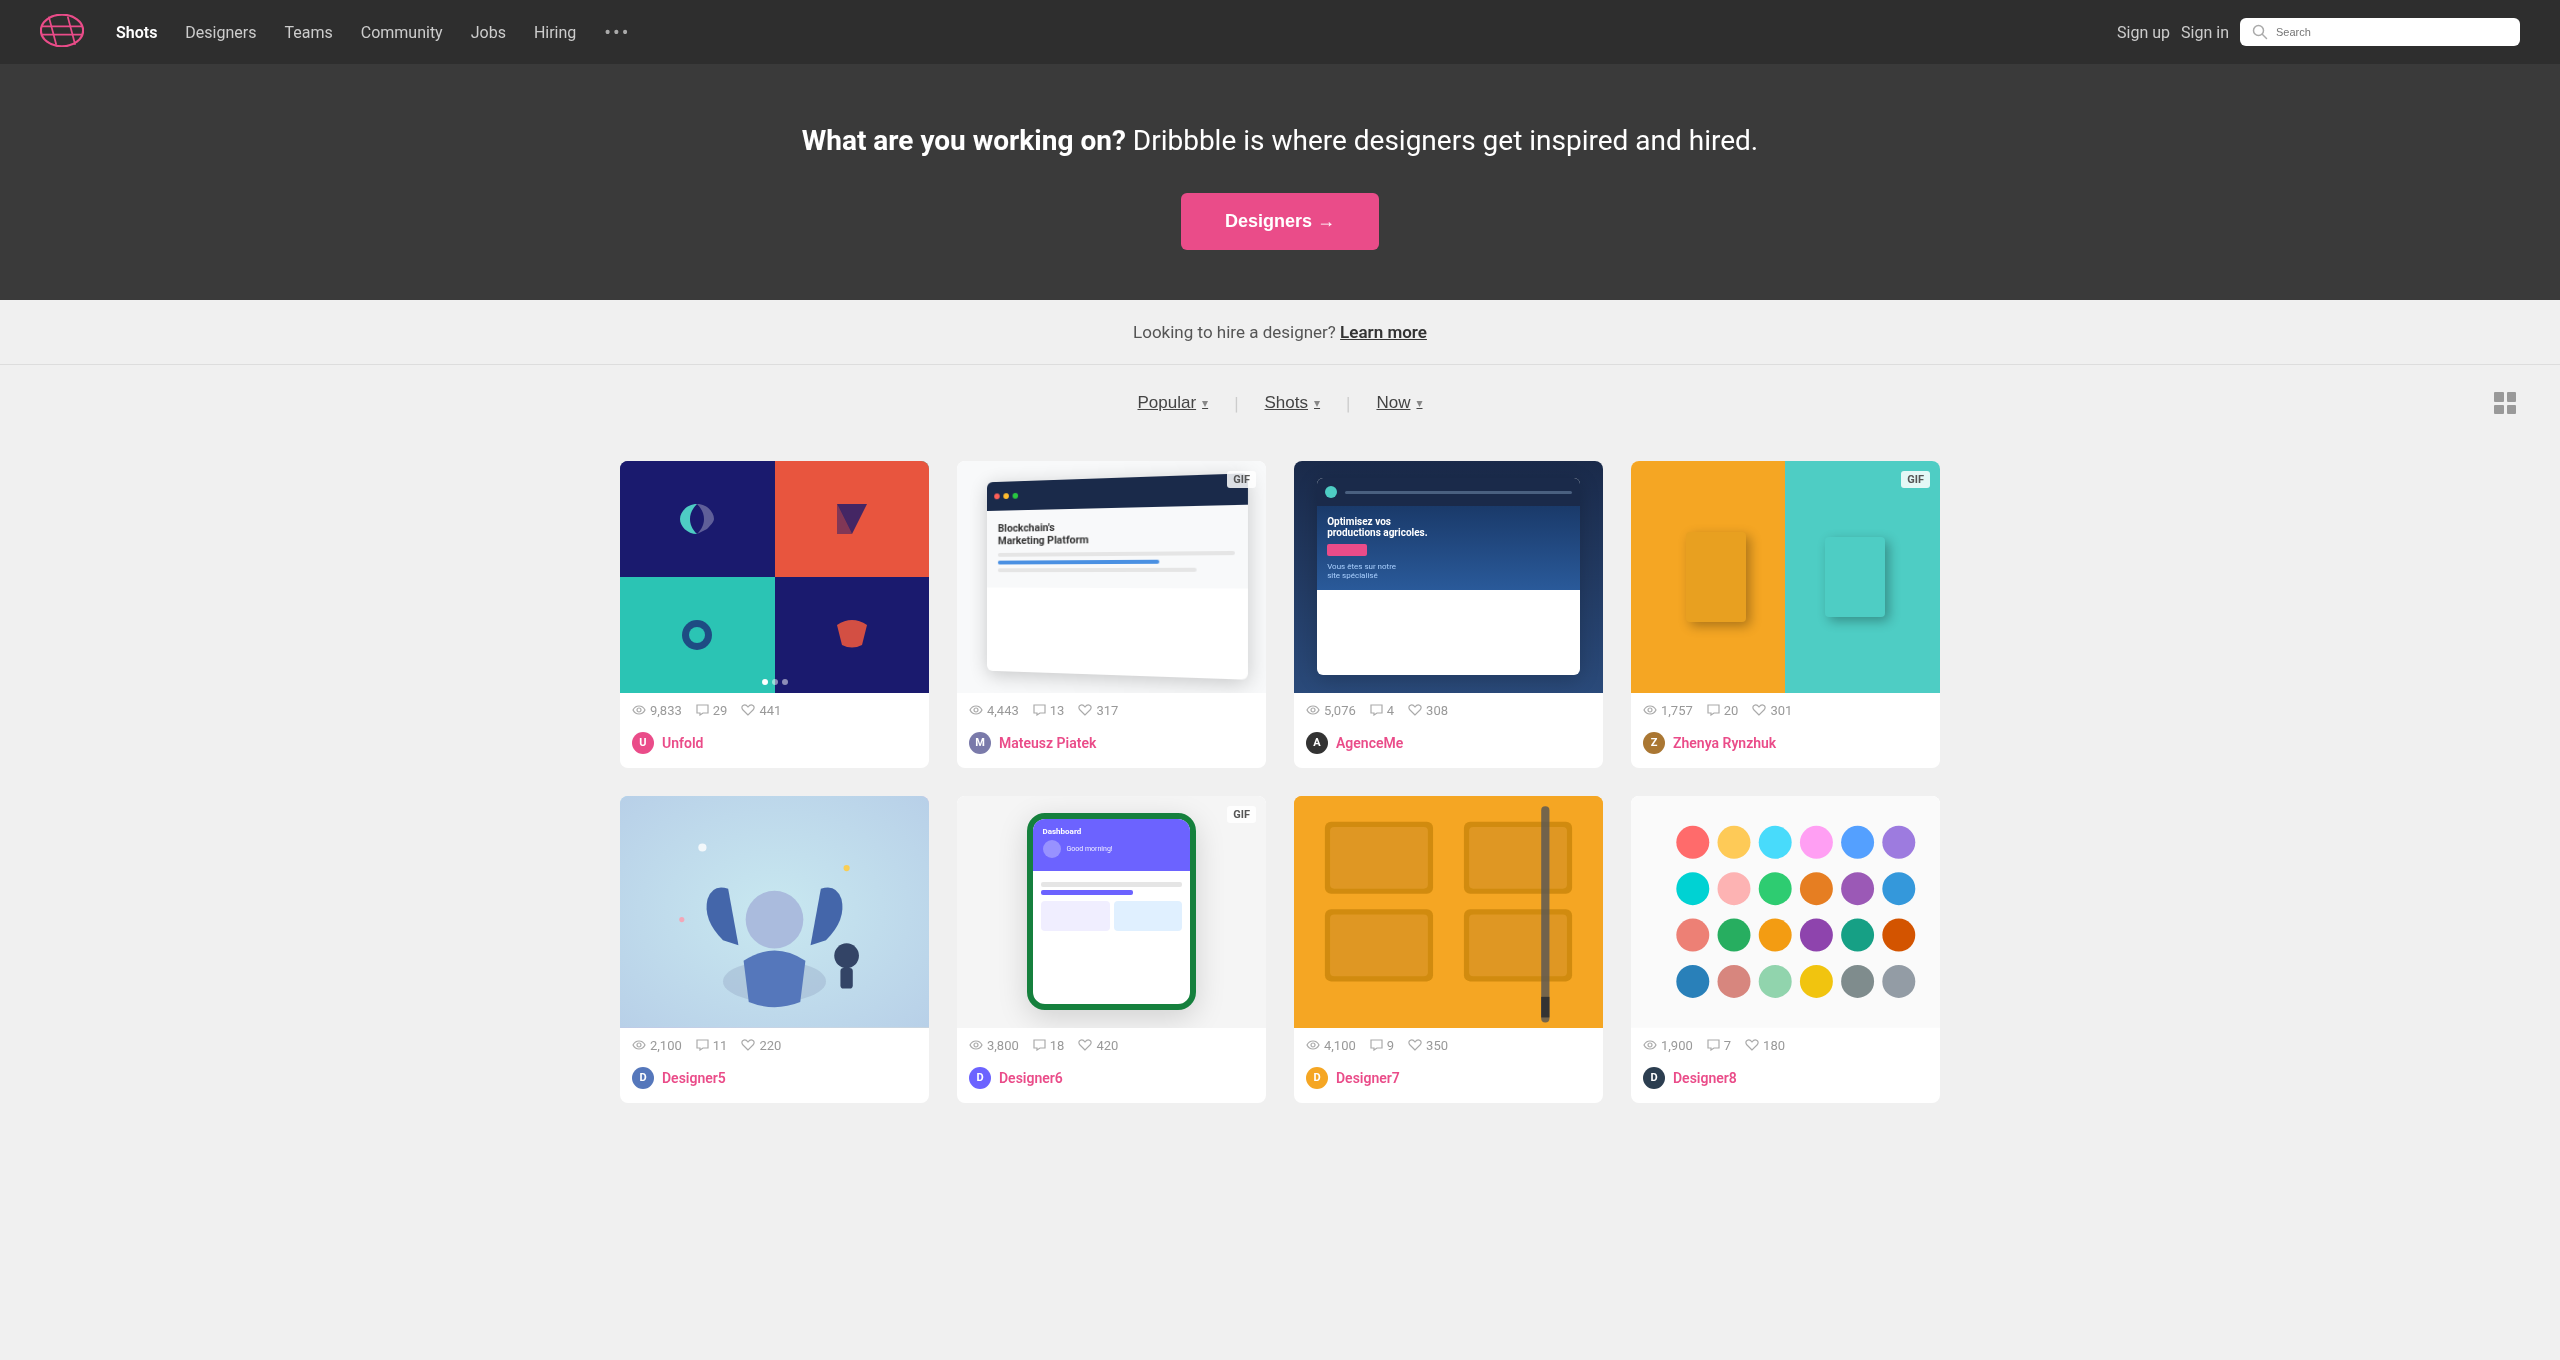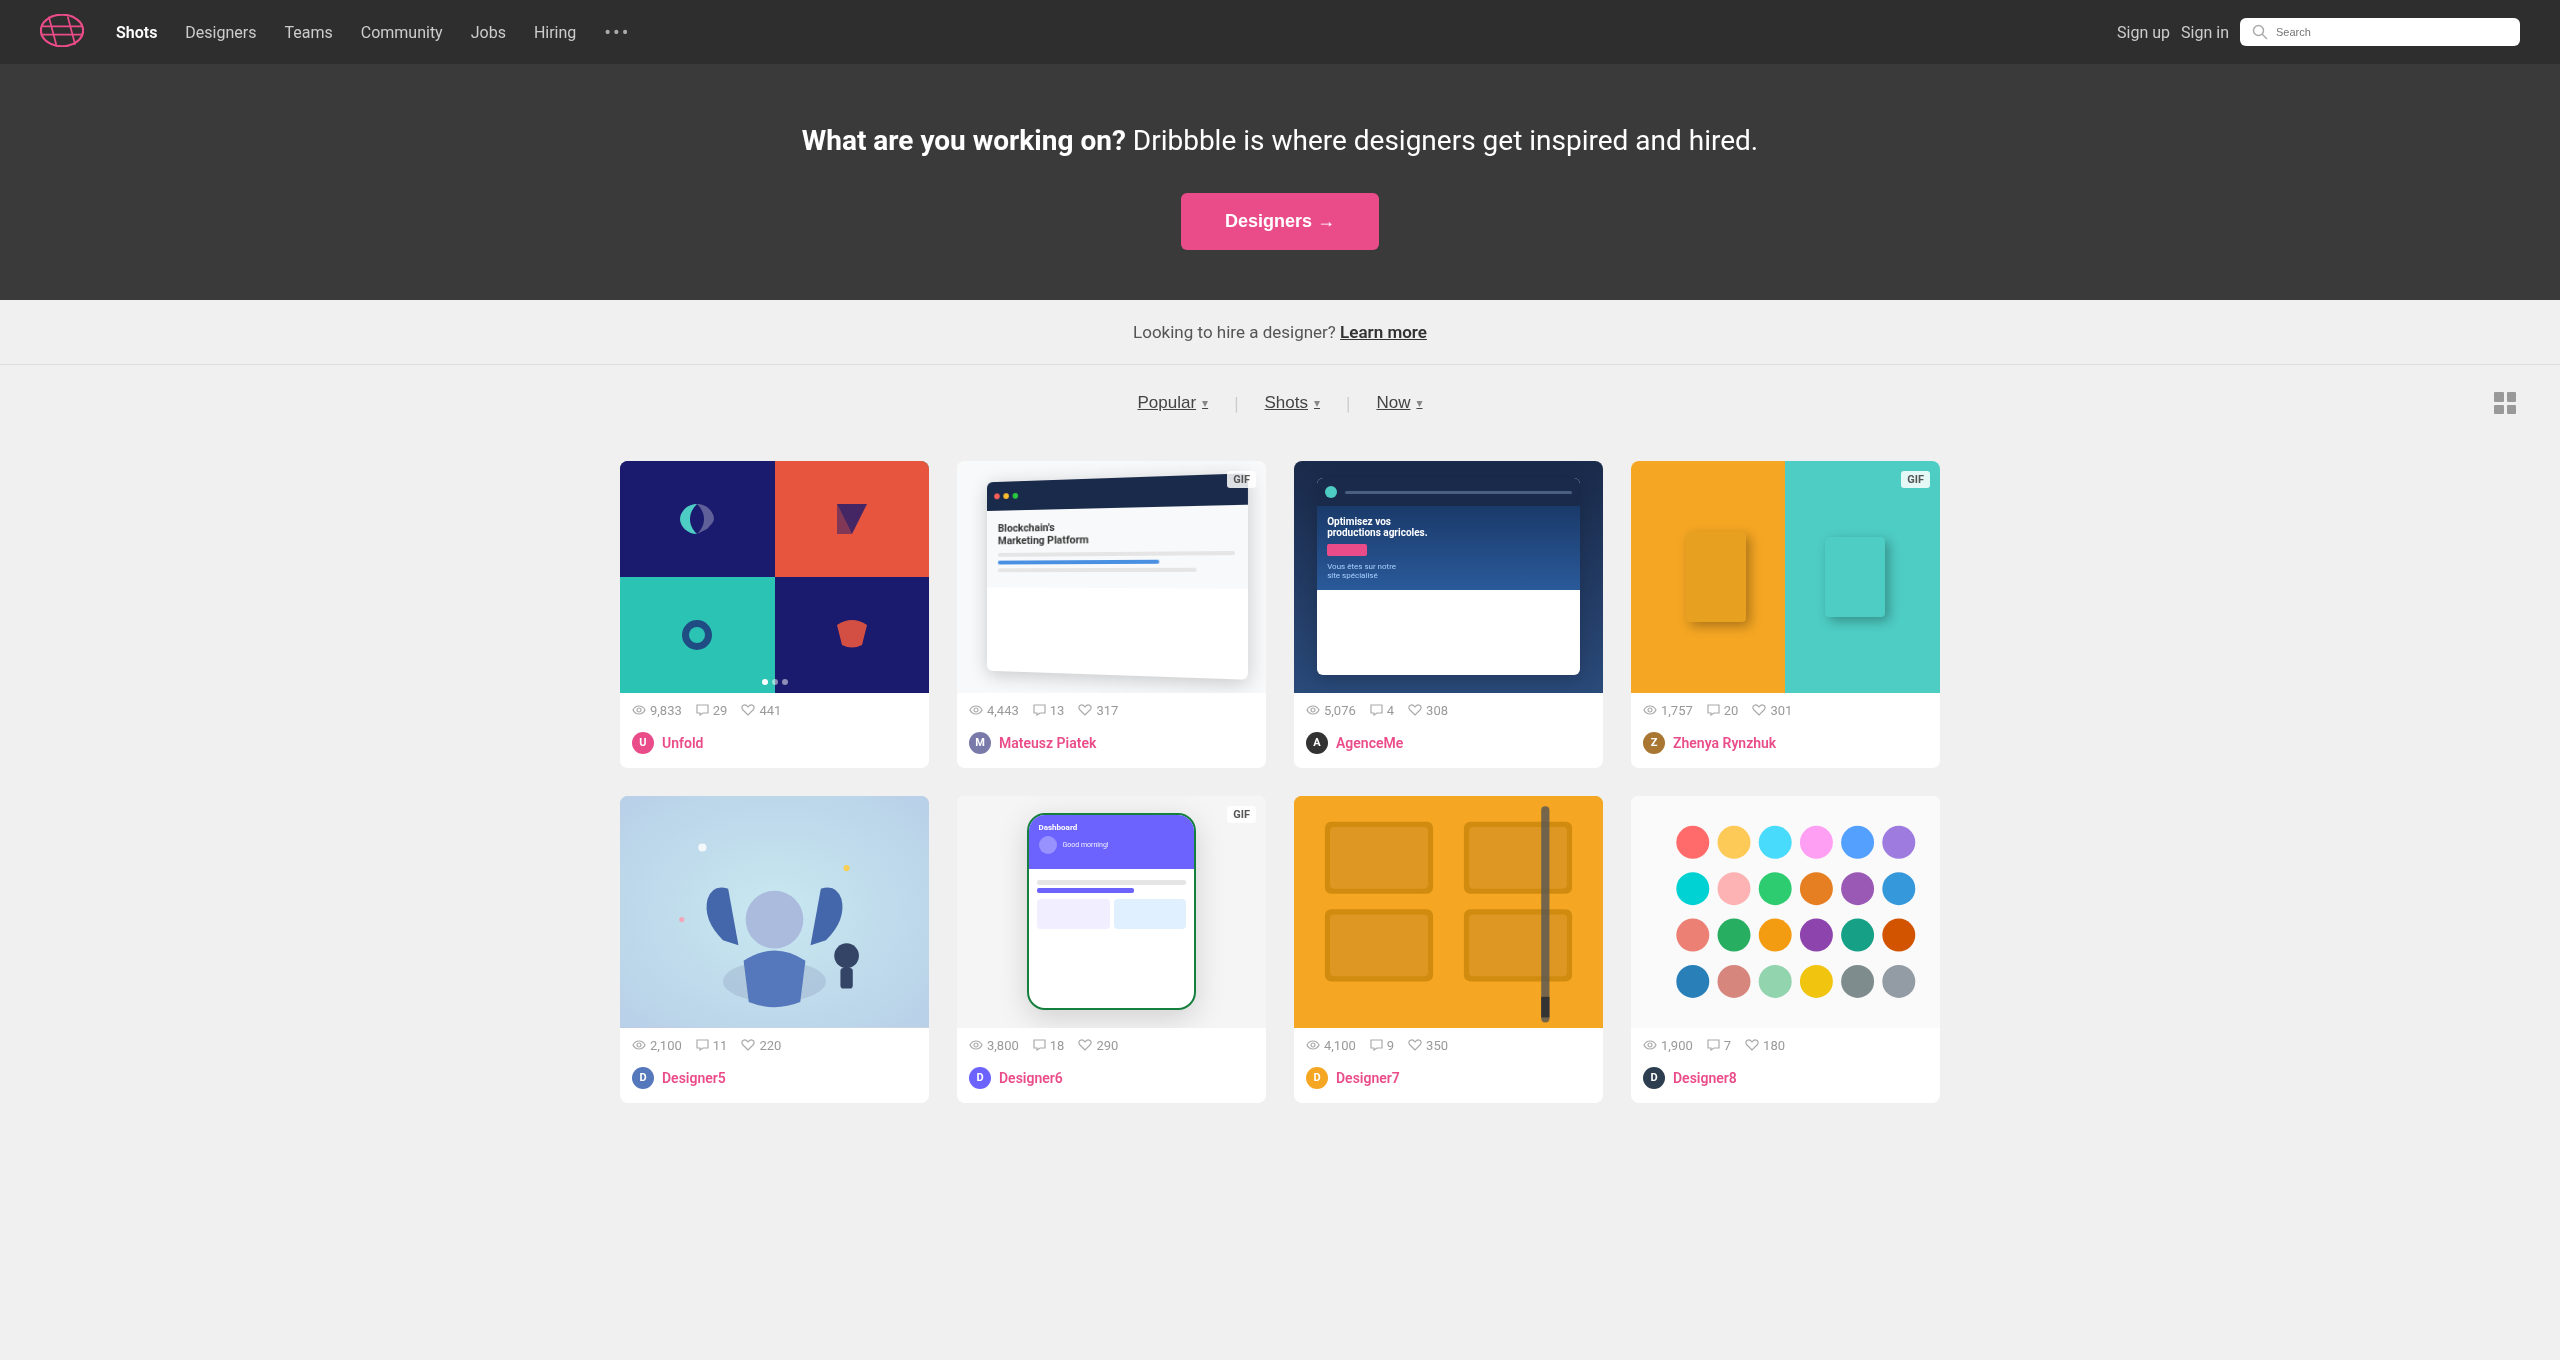--- a/index.html
+++ b/index.html
@@ -650,21 +650,21 @@
     </div>
     <div class="shot-author">
       <div class="author-avatar" style="background: #5577bb; display:flex; align-items:center; justify-content:center; font-size:11px; color:#fff; font-weight:700;">D</div>
       <a class="author-name">Designer5</a>
     </div>
   </div>
 
   <div class="shot-card">
     <div class="shot-thumb">
       <div class="shot-thumb-inner thumb-dashboard">
-        <div style="position:relative; width:55%; height:85%; background:#fff; border-radius:18px; box-shadow:0 8px 30px rgba(0,0,0,0.15); overflow:hidden; border:2px solid #15803d;">
+        <div style="position:relative; width:55%; height:85%; background:#fff; border-radius:18px; box-shadow:0 8px 30px rgba(0,0,0,0.15); overflow:hidden; border:6px solid #15803d;">
           <div style="background:#6c63ff; height:28%; padding:8px 10px; color:#fff;">
             <div style="font-size:8px; font-weight:700; margin-bottom:4px;">Dashboard</div>
             <div style="display:flex; gap:6px; align-items:center;">
               <div style="width:18px; height:18px; border-radius:50%; background:rgba(255,255,255,0.3);"></div>
               <div style="font-size:7px; opacity:0.9;">Good morning!</div>
             </div>
           </div>
           <div style="padding:8px;">
             <div style="height:5px; background:#e5e5e5; border-radius:2px; margin:3px 0;"></div>
             <div style="height:5px; background:#6c63ff; border-radius:2px; margin:3px 0; width:65%;"></div>
@@ -688,21 +688,21 @@
       <span class="shot-meta-item">
         <svg width="13" height="12" viewBox="0 0 13 12" fill="none">
             <path d="M1 1h11v8H7L4 11V9H1V1Z" stroke="#aaa" stroke-width="1.2" fill="none"></path>
           </svg>
         <span>18</span>
       </span>
       <span class="shot-meta-item">
         <svg width="14" height="12" viewBox="0 0 14 12" fill="none">
             <path d="M7 11L2 6C0.5 4.5 0.5 2.5 2 1.5C3.5 0.5 5.5 1 7 3C8.5 1 10.5 0.5 12 1.5C13.5 2.5 13.5 4.5 12 6L7 11Z" stroke="#aaa" stroke-width="1.2" fill="none"></path>
           </svg>
-        <span>290</span>
+        <span>420</span>
       </span>
     </div>
     <div class="shot-author">
       <div class="author-avatar" style="background: #6c63ff; display:flex; align-items:center; justify-content:center; font-size:11px; color:#fff; font-weight:700;">D</div>
       <a class="author-name">Designer6</a>
     </div>
   </div>
 
   <div class="shot-card">
     <div class="shot-thumb">

